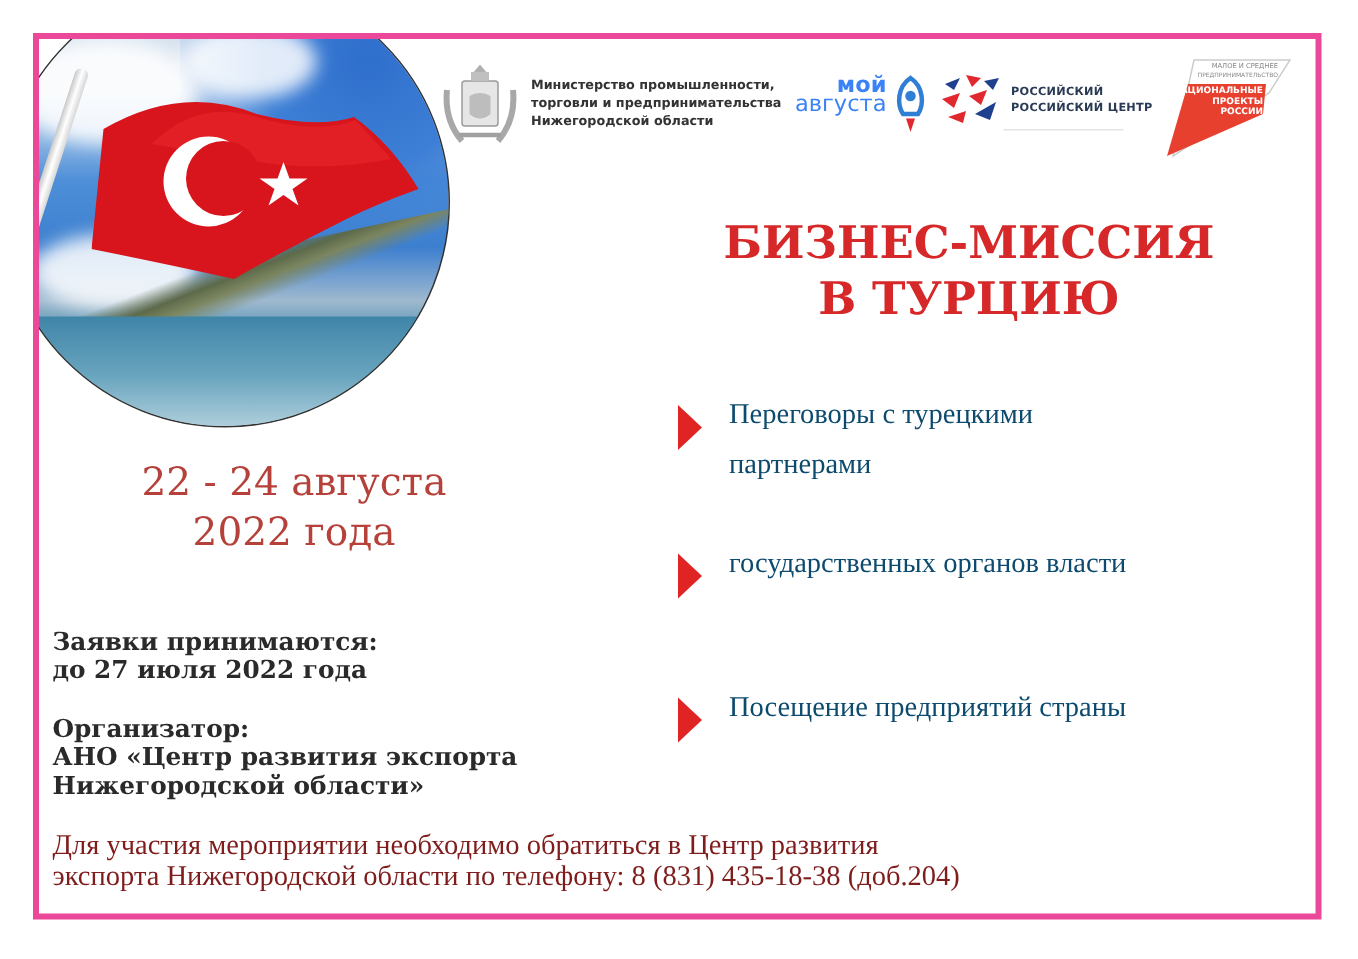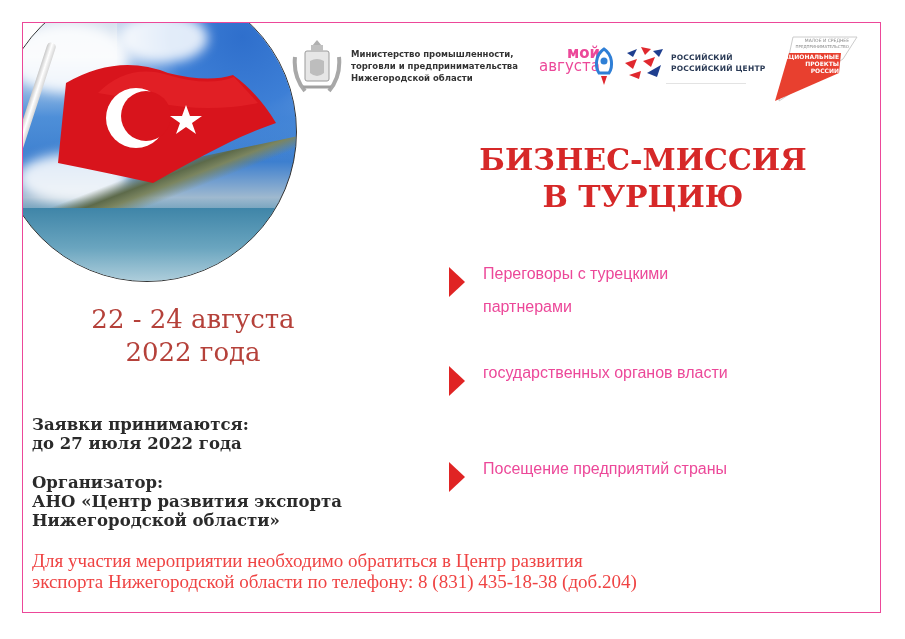--- a/index.html
+++ b/index.html
@@ -1,50 +1,50 @@
 <!DOCTYPE html>
 <html><head>
 <meta charset="utf-8">
 <style>
   html, body { margin: 0; padding: 0; background: #ffffff; }
   body { width: 905px; height: 639px; position: relative; overflow: hidden; font-family: "DejaVu Serif", serif; }
-  .frame { position: absolute; left: 22px; top: 22px; width: 859px; height: 591px; border: 1px solid #ec4899; box-sizing: border-box; background: #fff; overflow: hidden; }
+  .frame { position: absolute; left: 22px; top: 22px; width: 859px; height: 591px; border: 4px solid #ec4899; box-sizing: border-box; background: #fff; overflow: hidden; }
   .photo-clip { position: absolute; left: -1px; top: -1px; width: 275px; height: 262px; overflow: hidden; }
   .photo { position: absolute; left: -25px; top: -40px; width: 300px; height: 300px; border-radius: 50%; overflow: hidden; border: 1.5px solid #333; box-sizing: border-box;
     background: linear-gradient(180deg, #cfdceb 0%, #dbe6f2 25%, #4e8fd8 45%, #3d7fcf 60%, #9fb9cf 72%, #4d8fae 80%, #6fa7c0 90%, #cfe1ea 100%); }
   .sky-blue { position: absolute; right: 0; top: 0; width: 60%; height: 60%; background: radial-gradient(circle at 70% 30%, #2f6fcc 0%, #3d7fd6 40%, rgba(61,127,214,0) 75%); }
   .cloud { position: absolute; border-radius: 50%; background: rgba(255,255,255,0.85); filter: blur(6px); }
   .shore { position: absolute; left: 0; top: 185px; width: 300px; height: 40px; background: linear-gradient(170deg, rgba(0,0,0,0) 30%, #5d6a4a 45%, #7b8560 55%, rgba(0,0,0,0) 70%); transform: skewY(-12deg); }
   .sea { position: absolute; left: 0; top: 225px; width: 300px; height: 80px; background: linear-gradient(180deg, #3f85a8 0%, #6aa5bf 50%, #bcd6e1 100%); }
   .pole { position: absolute; left: 50px; top: 60px; width: 9px; height: 230px; background: linear-gradient(90deg, #c8c8c8, #ffffff, #d6d6d6); transform: rotate(18deg); transform-origin: top center; border-radius: 4px; }
   .flag { position: absolute; left: 60px; top: 70px; width: 220px; height: 135px; }
   .title-block { position: absolute; left: 420px; top: 118px; width: 400px; text-align: center; color: #d62828; font-family: "DejaVu Serif", serif; font-weight: bold; font-size: 30px; line-height: 37px; letter-spacing: 0px; }
   .logos { position: absolute; left: 268px; top: 8px; width: 580px; height: 70px; }
   .logo-ministry { position: absolute; left: 0; top: 6px; display: flex; align-items: center; }
   .crest { width: 52px; height: 58px; }
   .ministry-text { margin-left: 8px; font-family: "DejaVu Sans", sans-serif; font-size: 8.5px; line-height: 12px; color: #333; font-weight: bold; }
-  .logo-moi { position: absolute; left: 248px; top: 16px; font-family: "DejaVu Sans", sans-serif; line-height: 13px; color: #ec4899; }
+  .logo-moi { position: absolute; left: 236px; top: 16px; font-family: "DejaVu Sans", sans-serif; line-height: 13px; color: #3b82f6; }
   .logo-moi .m1 { font-weight: bold; font-size: 15px; display: block; text-align: right; }
   .logo-moi .m2 { font-size: 15px; display: block; }
   .rocket { position: absolute; left: 302px; top: 16px; width: 22px; height: 40px; }
   .rec-mark { position: absolute; left: 332px; top: 14px; width: 42px; height: 36px; }
   .rec-text { position: absolute; left: 380px; top: 22px; font-family: "DejaVu Sans", sans-serif; font-size: 7.5px; line-height: 10.5px; color: #2a3a55; font-weight: bold; letter-spacing: 0.2px; }
   .rec-line { position: absolute; left: 375px; top: 52px; width: 80px; height: 1px; background: #e3e3e3; }
   .natproj { position: absolute; left: 480px; top: 0px; width: 90px; height: 72px; }
   .bullets { position: absolute; left: 420px; top: 234px; width: 420px; }
-  .bullet { position: relative; padding-left: 40px; font-family: Liberation Sans, sans-serif; font-size: 16px; line-height: 33px; color: #ec4899; }
+  .bullet { position: relative; padding-left: 40px; font-family: Liberation Serif, serif; font-size: 19px; line-height: 33px; color: #0c4a6e; }
   .bullet .tri { position: absolute; left: 6px; top: 10px; width: 0; height: 0; border-top: 15px solid transparent; border-bottom: 15px solid transparent; border-left: 16px solid #e02424; }
   .b1 { position: absolute; top: 0; }
   .b2 { position: absolute; top: 99px; }
   .b3 { position: absolute; top: 195px; }
   .dates { position: absolute; left: 20px; top: 280px; width: 300px; text-align: center; color: #b5413a; font-family: "DejaVu Serif", serif; font-size: 26px; line-height: 33px; }
   .info { position: absolute; left: 9px; font-family: "DejaVu Serif", serif; font-size: 16.5px; line-height: 19px; color: #2a2a2a; font-weight: bold; }
   .info-apps { top: 392px; }
   .info-org { top: 450px; }
-  .contact { position: absolute; left: 9px; top: 528px; font-family: "Liberation Serif", serif; font-size: 19px; line-height: 20.5px; color: #ef4444; }
+  .contact { position: absolute; left: 9px; top: 528px; font-family: "Liberation Serif", serif; font-size: 19px; line-height: 20.5px; color: #7f1d1d; }
 </style>
 </head>
 <body>
 
 <div class="frame">
 
   <div class="photo-clip">
     <div class="photo">
       <div class="sky-blue"></div>
       <div class="cloud" style="left:10px;top:40px;width:120px;height:70px;"></div>

